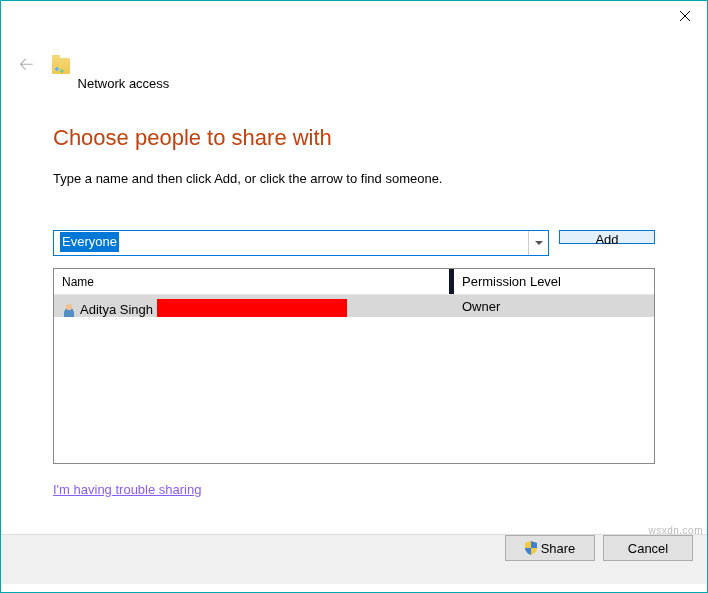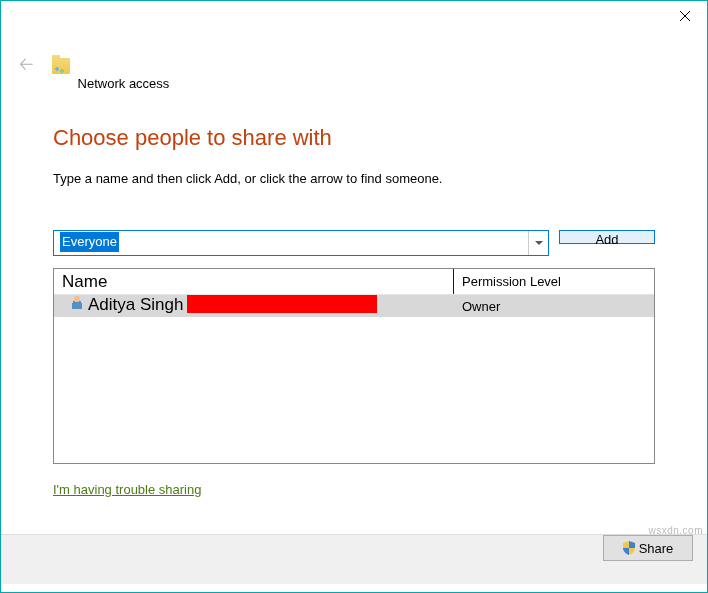--- a/index.html
+++ b/index.html
@@ -149,22 +149,22 @@
     }
     .table-header {
       display: flex;
       border-bottom: 1px solid #e5e5e5;
       height: 26px;
       align-items: center;
     }
     .col-name {
       flex: 0 0 400px;
       padding-left: 8px;
-      font-size: 17px;
-      border-right: 1px solid #0f172a;
+      font-size: 12px;
+      border-right: 5px solid #0f172a;
       height: 100%;
       display: flex;
       align-items: center;
     }
     .col-perm {
       flex: 1;
       padding-left: 8px;
       font-size: 13px;
       height: 100%;
       display: flex;
@@ -175,23 +175,23 @@
     }
     .table-row {
       display: flex;
       background: #d8d8d8;
       height: 22px;
       align-items: center;
     }
     .cell-name {
       flex: 0 0 400px;
       display: flex;
-      align-items: flex-start;
-      padding-left: 16px;
-      font-size: 17px;
+      align-items: flex-end;
+      padding-left: 8px;
+      font-size: 13px;
       height: 100%;
     }
     .cell-perm {
       flex: 1;
       padding-left: 8px;
       font-size: 13px;
       height: 100%;
       display: flex;
       align-items: center;
     }
@@ -207,21 +207,21 @@
       display: inline-block;
       width: 190px;
       height: 18px;
       background: #ff0000;
       margin-left: 4px;
     }
     .trouble-link {
       display: inline-block;
       margin-top: 18px;
       font-size: 13px;
-      color: #4d7c0f;
+      color: #8b5cf6;
       text-decoration: underline;
       cursor: pointer;
     }
     .footer {
       position: absolute;
       bottom: 8px;
       left: 0;
       right: 0;
       height: 50px;
       background: #f0f0f0;
@@ -323,13 +323,14 @@
   <button class="footer-btn">
     <span class="shield-icon">
       <svg viewBox="0 0 12 14">
           <path d="M6 0 L12 2 L12 7 C12 10 9 13 6 14 C3 13 0 10 0 7 L0 2 Z" fill="#f5c842"></path>
           <path d="M6 0 L12 2 L12 7 L6 7 Z" fill="#3b82d6"></path>
           <path d="M6 7 L6 14 C3 13 0 10 0 7 Z" fill="#3b82d6"></path>
         </svg>
     </span>
     <span>Share</span>
   </button>
+  <button class="footer-btn">Cancel</button>
 </div>
 
 </body></html>

